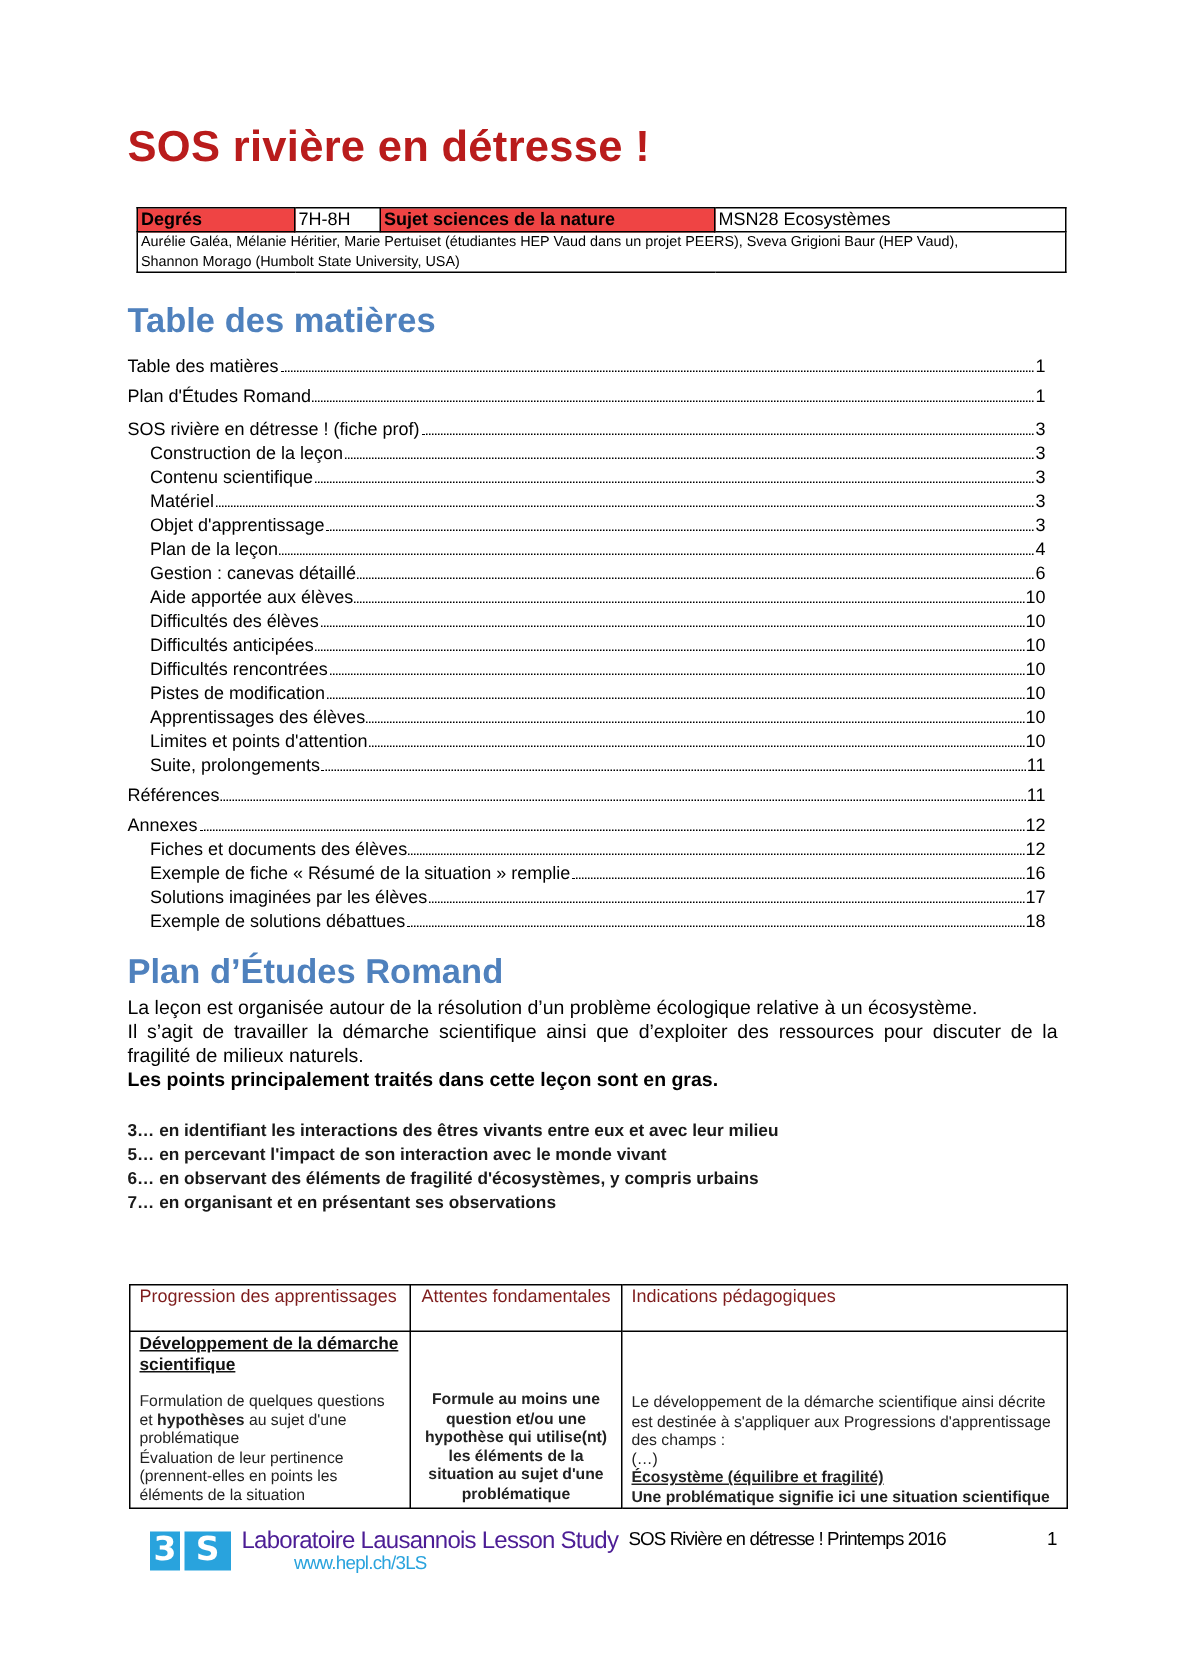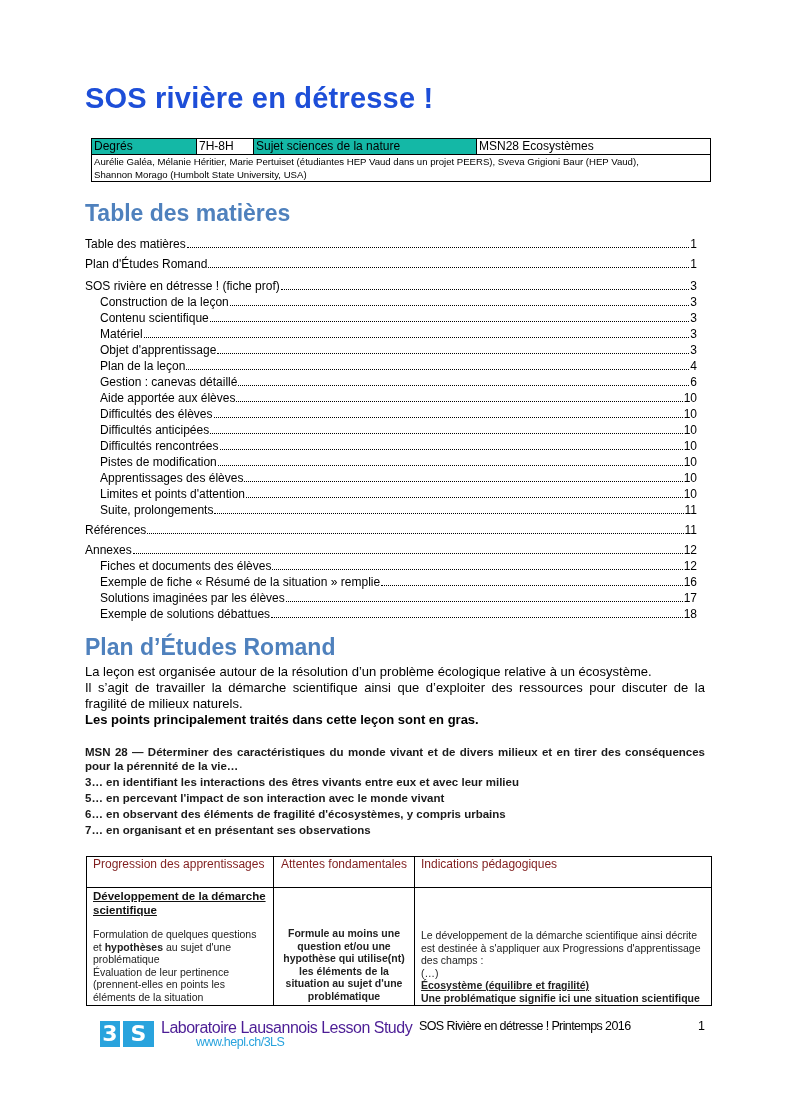--- a/index.html
+++ b/index.html
@@ -1,20 +1,20 @@
 <!DOCTYPE html>
 <html><head>
   <meta charset="utf-8">
   <style>
     html, body { margin: 0; padding: 0; background: #ffffff; }
     body { width: 786px; height: 1114px; position: relative; font-family: "Liberation Sans", sans-serif; color: #000; overflow: hidden; }
-    .title { position: absolute; left: 85px; top: 82px; font-size: 29px; font-weight: bold; color: #1d4ed8; letter-spacing: 0.2px; text-align: center; }
+    .title { position: absolute; left: 85px; top: 82px; font-size: 29px; font-weight: bold; color: #b91c1c; letter-spacing: 0.2px; text-align: center; }
     .meta-table { position: absolute; left: 91px; top: 138px; width: 620px; border-collapse: collapse; font-size: 12px; }
     .meta-table td { border: 1px solid #000; padding: 0 2px; line-height: 15px; vertical-align: top; }
-    .meta-table .shaded { background: #14b8a6; }
+    .meta-table .shaded { background: #ef4444; font-weight: bold; }
     .meta-table .authors { font-size: 9.6px; line-height: 13px; }
     .h1 { position: absolute; left: 85px; font-size: 23px; font-weight: bold; color: #4f81bd; }
     .toc { position: absolute; left: 85px; top: 232px; width: 612px; font-size: 12px; }
     .toc-row { display: flex; align-items: flex-end; height: 16px; line-height: 16px; white-space: nowrap; }
     .toc-row.top { margin-top: 4px; }
     .toc-row.sub .toc-label { padding-left: 15px; text-align: center; }
     .toc-label { flex: 0 0 auto; }
     .toc-dots { flex: 1 1 auto; border-bottom: 1px dotted #000; margin: 0 1px 4px 1px; height: 1px; }
     .toc-page { flex: 0 0 auto; }
     .per-intro { position: absolute; left: 85px; top: 664px; width: 620px; font-size: 13px; line-height: 16px; text-align: justify; }
@@ -182,21 +182,20 @@
 
 <div class="h1" style="top:634px">Plan d’Études Romand</div>
 
 <div class="per-intro">
   <div>La leçon est organisée autour de la résolution d’un problème écologique relative à un écosystème.</div>
   <div>Il s’agit de travailler la démarche scientifique ainsi que d’exploiter des ressources pour discuter de la fragilité de milieux naturels.</div>
   <div class="bold">Les points principalement traités dans cette leçon sont en gras.</div>
 </div>
 
 <div class="msn">
-  <div class="head">MSN 28 — Déterminer des caractéristiques du monde vivant et de divers milieux et en tirer des conséquences pour la pérennité de la vie…</div>
   <div class="item">3… en identifiant les interactions des êtres vivants entre eux et avec leur milieu</div>
   <div class="item">5… en percevant l'impact de son interaction avec le monde vivant</div>
   <div class="item">6… en observant des éléments de fragilité d'écosystèmes, y compris urbains</div>
   <div class="item">7… en organisant et en présentant ses observations</div>
 </div>
 
 <table class="per-table">
   <tbody>
       <tr class="hd">
     <td class="col1">Progression des apprentissages</td>

